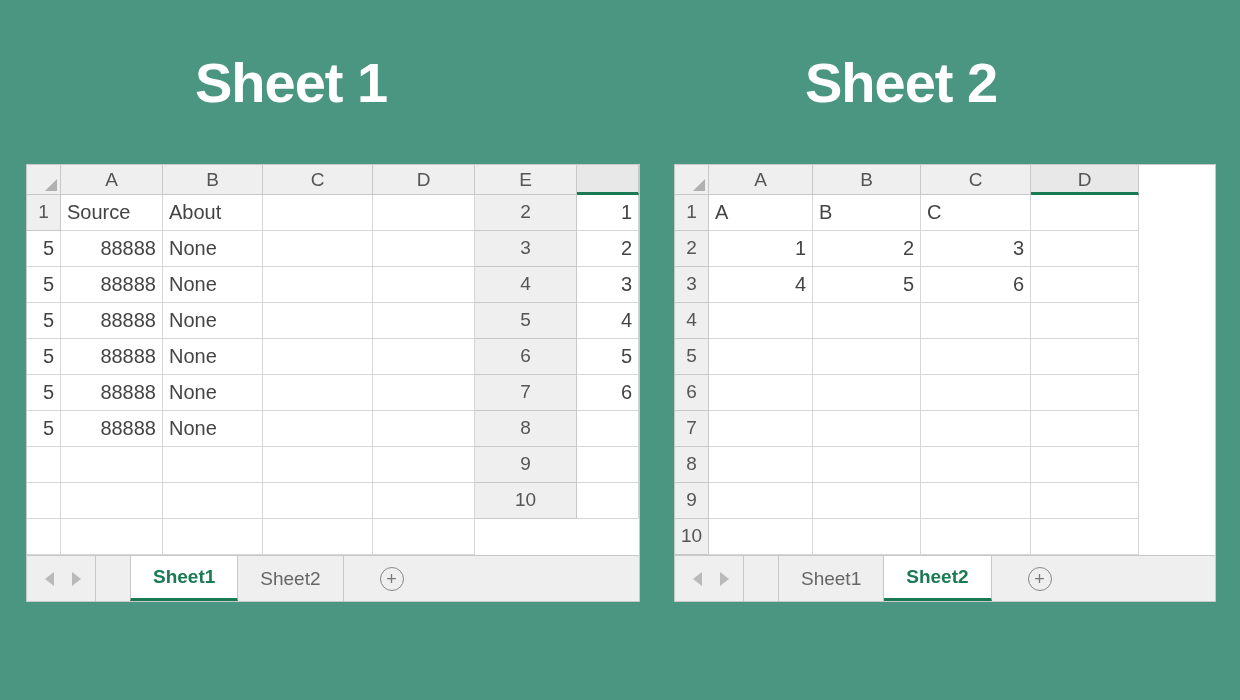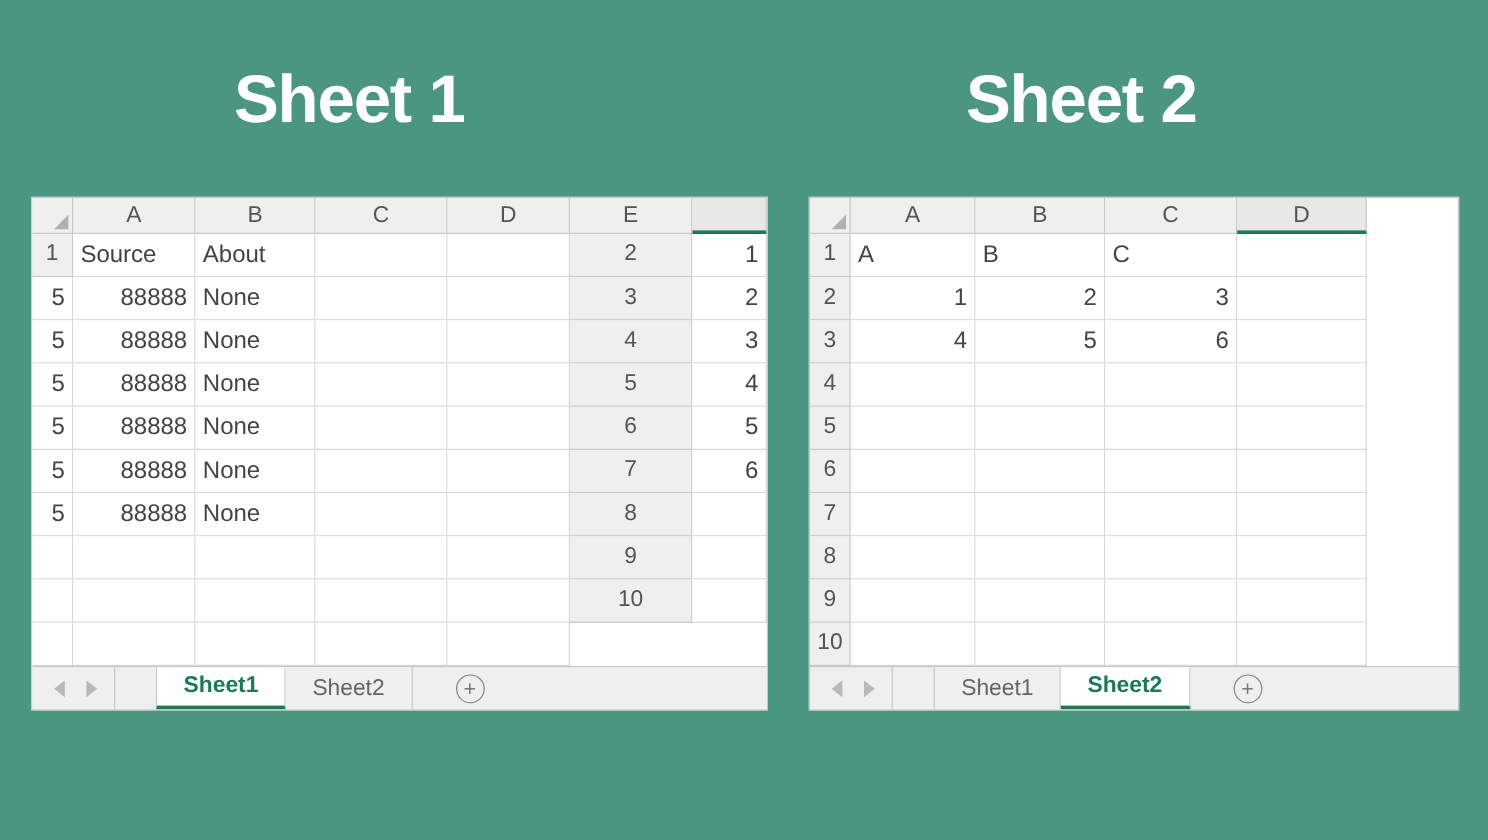--- a/index.html
+++ b/index.html
@@ -84,21 +84,21 @@
     width: 0; height: 0;
     border-left: 12px solid transparent;
     border-bottom: 12px solid #b0b0b0;
   }
   .colhdr.active { border-bottom: 3px solid #1a7a53; background:#e8e8e8; }
 
   .tabbar {
     display: flex;
     align-items: center;
     background: #efefef;
-    height: 36px;
+    height: 46px;
     border-top: 1px solid #c8c8c8;
     padding: 0 8px;
   }
   .navarrows {
     display: flex;
     align-items: center;
     gap: 18px;
     padding: 0 14px 0 10px;
     border-right: 1px solid #c8c8c8;
     height: 100%;

